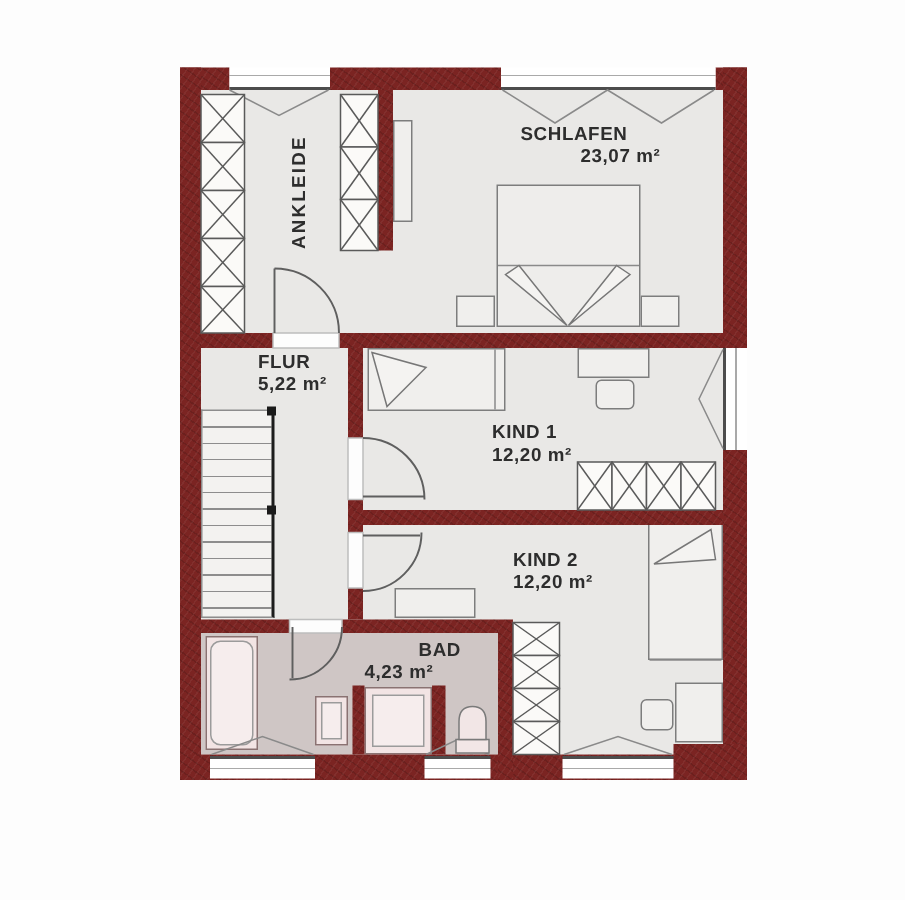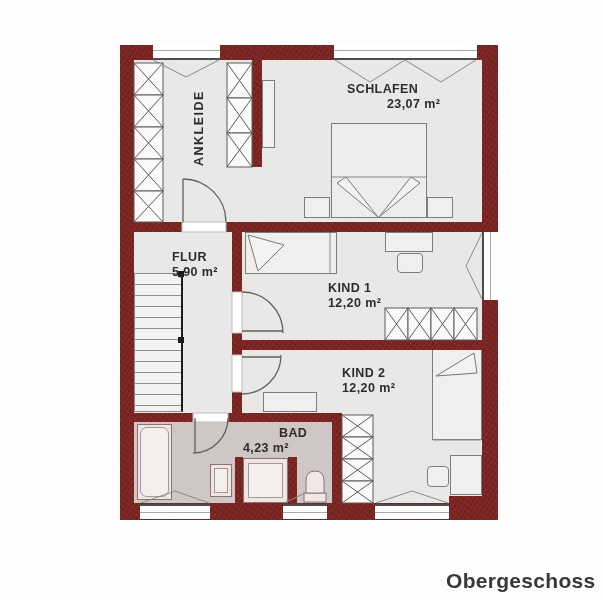--- a/index.html
+++ b/index.html
@@ -237,34 +237,33 @@
   </svg>
 
   <div class="lbl-vert" style="left:192px;top:166px;">ANKLEIDE</div>
 
   <div class="lbl" style="left:347px;top:82px;">
     <span style="display:block;">SCHLAFEN</span>
     <span style="display:block;margin-left:40px;">23,07 m²</span>
   </div>
 
   <div class="lbl" style="left:172px;top:234px;">
-    <span style="display:block;margin-top:16px;">FLUR</span>
-    <span style="display:block;">5,90 m²</span>
+    <span style="display:block;">FLUR</span>
+    <span style="display:block;">5,22 m²</span>
   </div>
 
   <div class="lbl" style="left:328px;top:281px;">
     <span style="display:block;">KIND 1</span>
     <span style="display:block;">12,20 m²</span>
   </div>
 
   <div class="lbl" style="left:342px;top:366px;">
     <span style="display:block;">KIND 2</span>
     <span style="display:block;">12,20 m²</span>
   </div>
 
   <div class="lbl" style="left:243px;top:426px;">
     <span style="display:block;margin-left:36px;">BAD</span>
     <span style="display:block;">4,23 m²</span>
   </div>
 
-  <div class="plan-title" style="left:446px;top:569px;">Obergeschoss</div>
 
 </div>
 
 </body></html>

